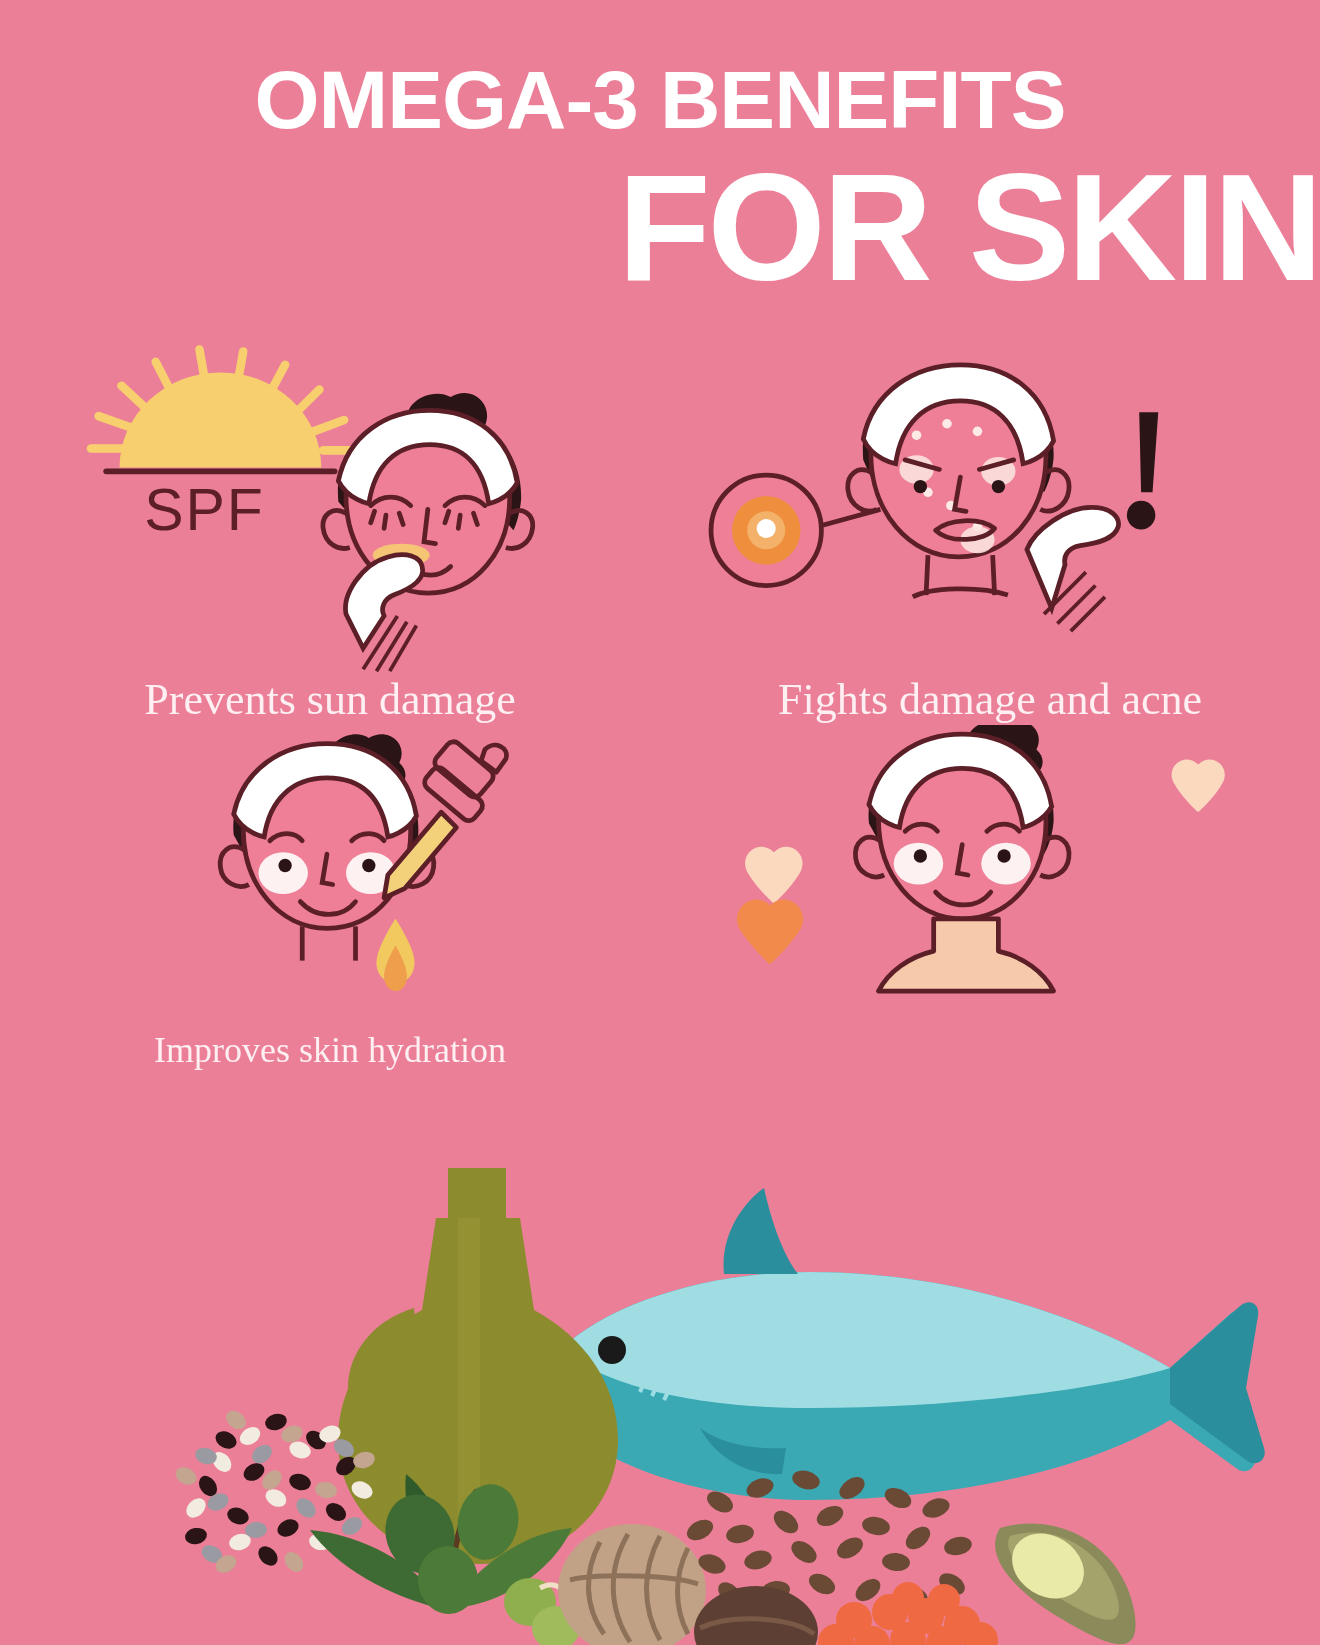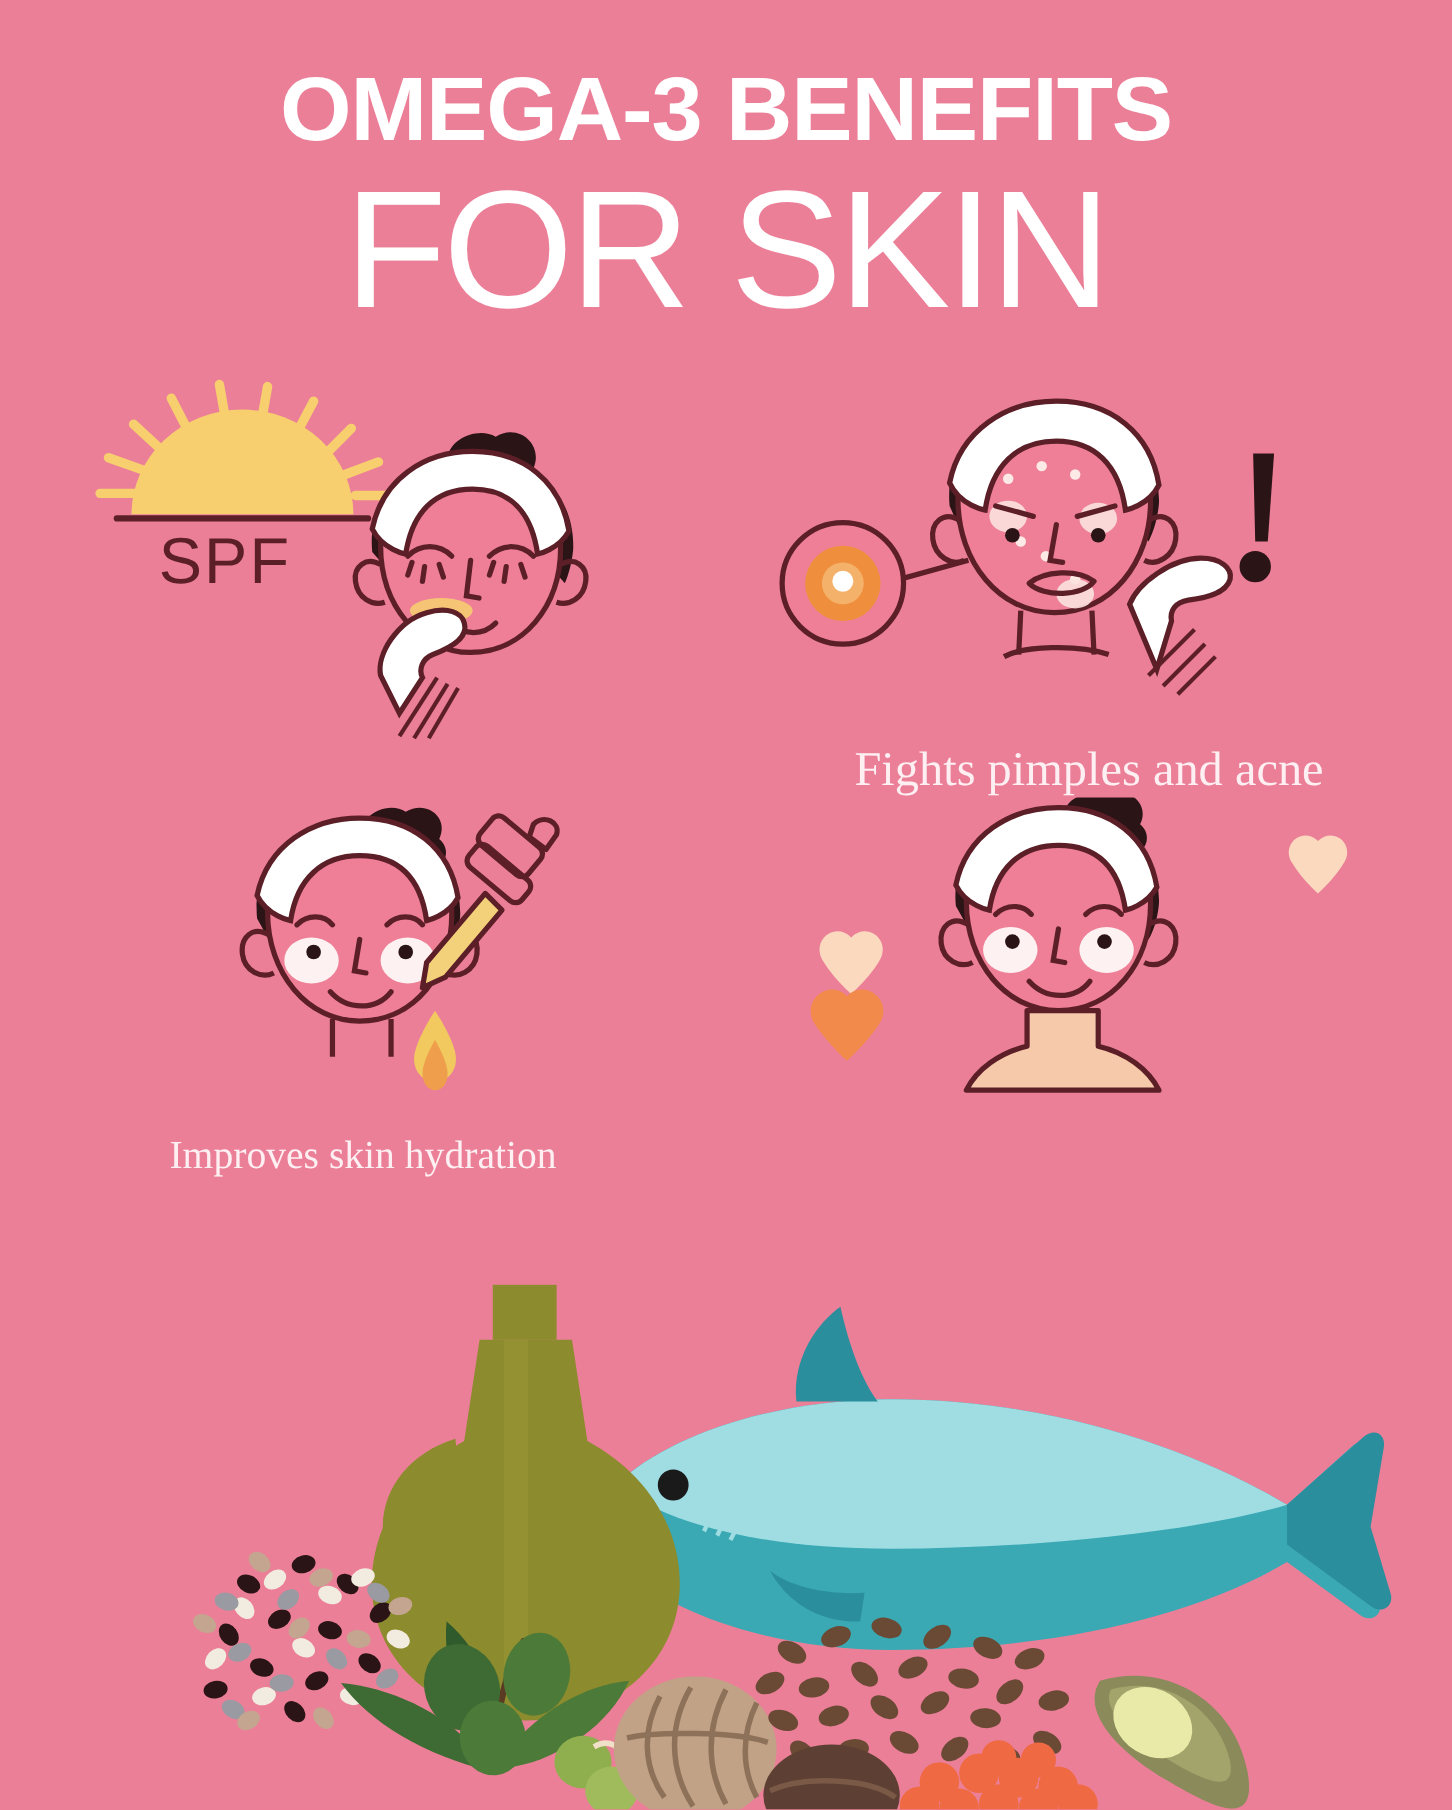--- a/index.html
+++ b/index.html
@@ -14,23 +14,24 @@
   
   .title-block{position:absolute;top:54px;left:0;width:1320px;text-align:center;}
   .title-1{
     font-family:"Liberation Sans",sans-serif;
     font-weight:bold;color:#ffffff;
     font-size:82px;line-height:92px;letter-spacing:-1px;
     transform:scaleX(1.02);
   }
   .title-2{
     font-family:"Liberation Sans",sans-serif;
-    font-weight:normal;color:#ffffff;
+    font-weight:bold;color:#ffffff;
     font-size:152px;line-height:150px;letter-spacing:-3px;
     margin-top:6px;
+    text-align:right;
   }
 
   
   .grid{position:absolute;top:320px;left:0;width:1320px;}
   .row{display:flex;}
   .cell{width:660px;position:relative;}
   .art{position:relative;height:355px;}
   .row2 .art{height:300px;}
   .caption{
     font-family:"Liberation Serif",serif;
@@ -115,20 +116,21 @@
 
               <g>
                 <path d="M330 300 c-4 -20 16 -52 44 -60 c20 -6 34 0 36 10 c4 14 -14 24 -30 30 c-10 4 -14 14 -10 22 l-22 34 z" fill="#ffffff" stroke="#5c1f28" stroke-width="5"></path>
                 <path d="M348 358 l36 -56" fill="none" stroke="#5c1f28" stroke-width="4"></path>
                 <path d="M362 360 l32 -52" fill="none" stroke="#5c1f28" stroke-width="4"></path>
                 <path d="M376 360 l28 -48" fill="none" stroke="#5c1f28" stroke-width="4"></path>
               </g>
             </svg>
           </div>
         </div>
+        <div class="caption">Prevents sun damage</div>
       </div>
 
       <div class="cell">
         <div class="art">
           <div class="svgholder">
             <svg viewBox="0 0 660 355">
 
               <line x1="118" y1="212" x2="198" y2="190" stroke="#5c1f28" stroke-width="5"></line>
 
               <circle cx="78" cy="212" r="58" fill="#ee7f97" stroke="#5c1f28" stroke-width="5"></circle>
@@ -180,21 +182,21 @@
                 <path d="M398 318 l36 -36" fill="none" stroke="#5c1f28" stroke-width="4"></path>
               </g>
 
               <g fill="#2b1416">
                 <path d="M470 88 l20 0 l-6 84 l-12 0 z"></path>
                 <circle cx="472" cy="196" r="15"></circle>
               </g>
             </svg>
           </div>
         </div>
-        <div class="caption">Fights pimples and acne</div>
+        <div class="caption">Fights damage and acne</div>
       </div>
     </div>
 
     <div class="row row2">
 
       <div class="cell">
         <div class="art">
           <div class="svgholder">
             <svg viewBox="0 0 660 300">
 

